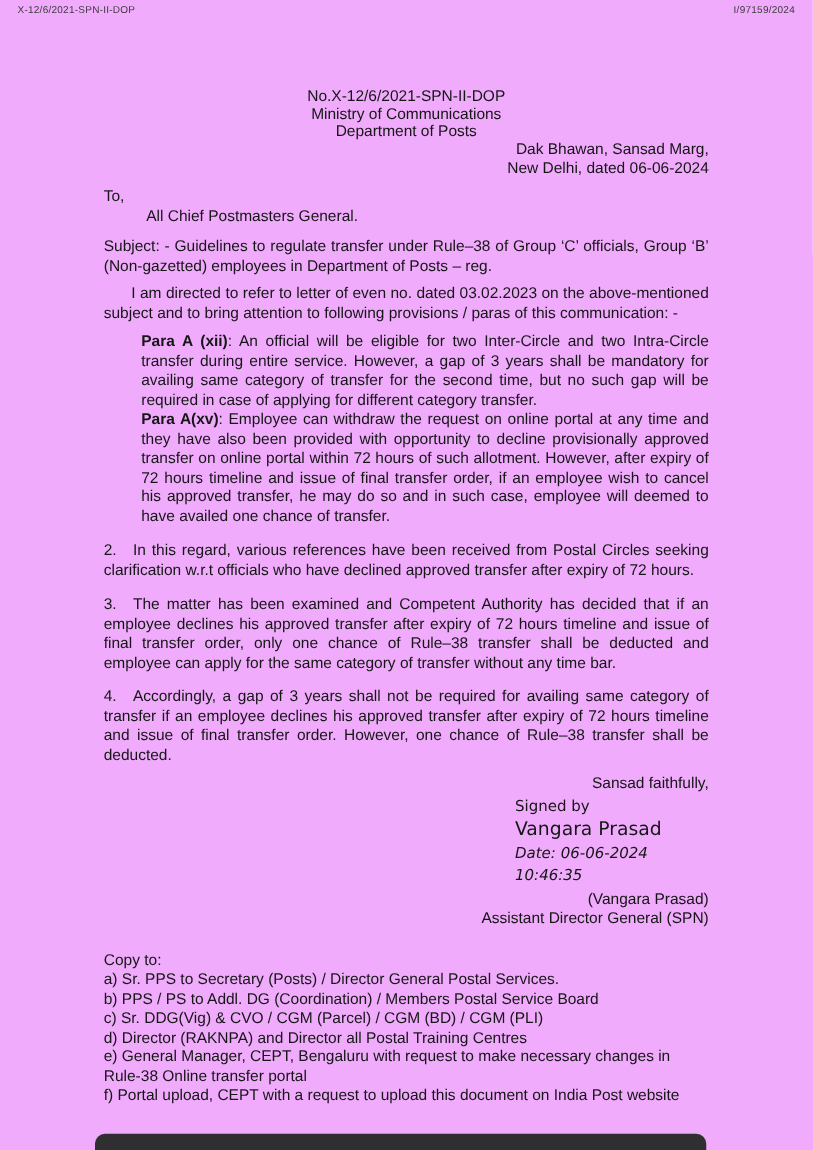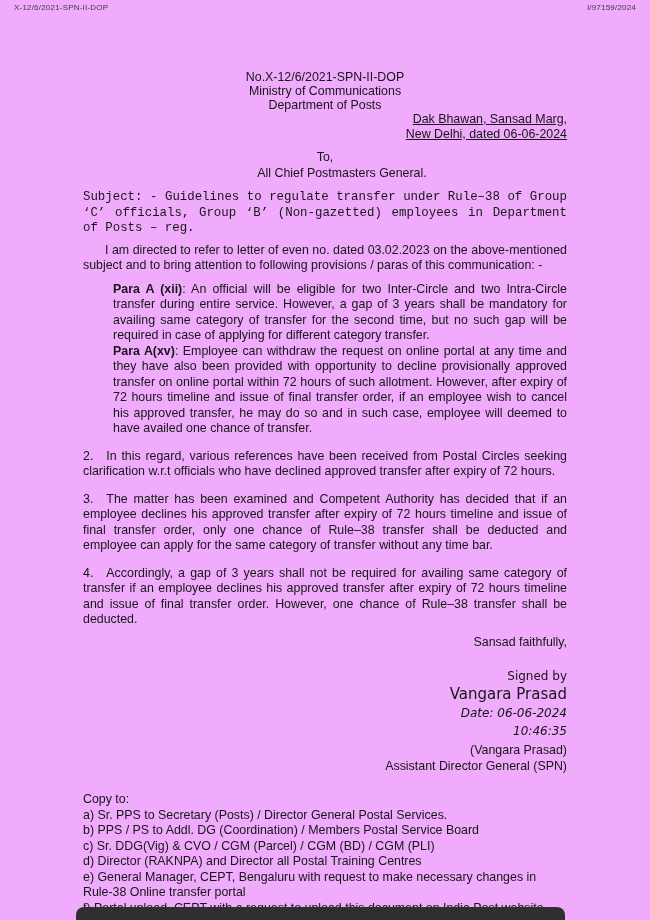--- a/index.html
+++ b/index.html
@@ -12,31 +12,31 @@
   }
   .corner { position: absolute; top: 3px; font-size: 8px; color: #3c3c3c; letter-spacing: .2px; }
   .corner-left { left: 14px; }
   .corner-right { right: 14px; }
   .content { position: absolute; top: 70px; left: 83px; width: 484px; font-size: 12.4px; line-height: 15.5px; }
   p { margin: 0; }
   .center { text-align: center; }
   .right { text-align: right; }
   .just { text-align: justify; }
   .letterhead p { line-height: 14px; }
-  .address p { line-height: 14.5px; text-decoration: underline; }
-  .to-block { margin-top: 9px; text-align: center; }
+  .address p { line-height: 14.5px; }
+  .to-block { margin-top: 9px; }
   .recipient { padding-left: 34px; }
-  .subject { margin-top: 9px; font-family: Liberation Mono, monospace; }
+  .subject { margin-top: 9px; }
   .salutation { margin-top: 12px; }
   .intro { margin-top: 6px; text-indent: 22px; }
   .quoted { margin-top: 8px; margin-left: 30px; }
   .numbered { margin-top: 12px; }
   .pnum { margin-right: 13px; }
   .closing { margin-top: 7px; }
-  .sig-block { margin-left: 329px; margin-top: 18px; font-family: "DejaVu Sans", sans-serif; text-align: right; }
+  .sig-block { margin-left: 329px; margin-top: 2px; font-family: "DejaVu Sans", sans-serif; }
   .sig-signedby { font-size: 12px; line-height: 16px; }
   .sig-name { font-size: 15px; line-height: 20px; }
   .sig-date { font-size: 12px; line-height: 18px; font-style: italic; }
   .signer { margin-top: 3px; }
   .copy-block { margin-top: 18px; }
   .bottom-bar {
     position: absolute; left: 76px; bottom: 0; width: 489px; height: 13px;
     background: #2f2f31; border-radius: 8px 8px 0 0;
   }
 </style>

